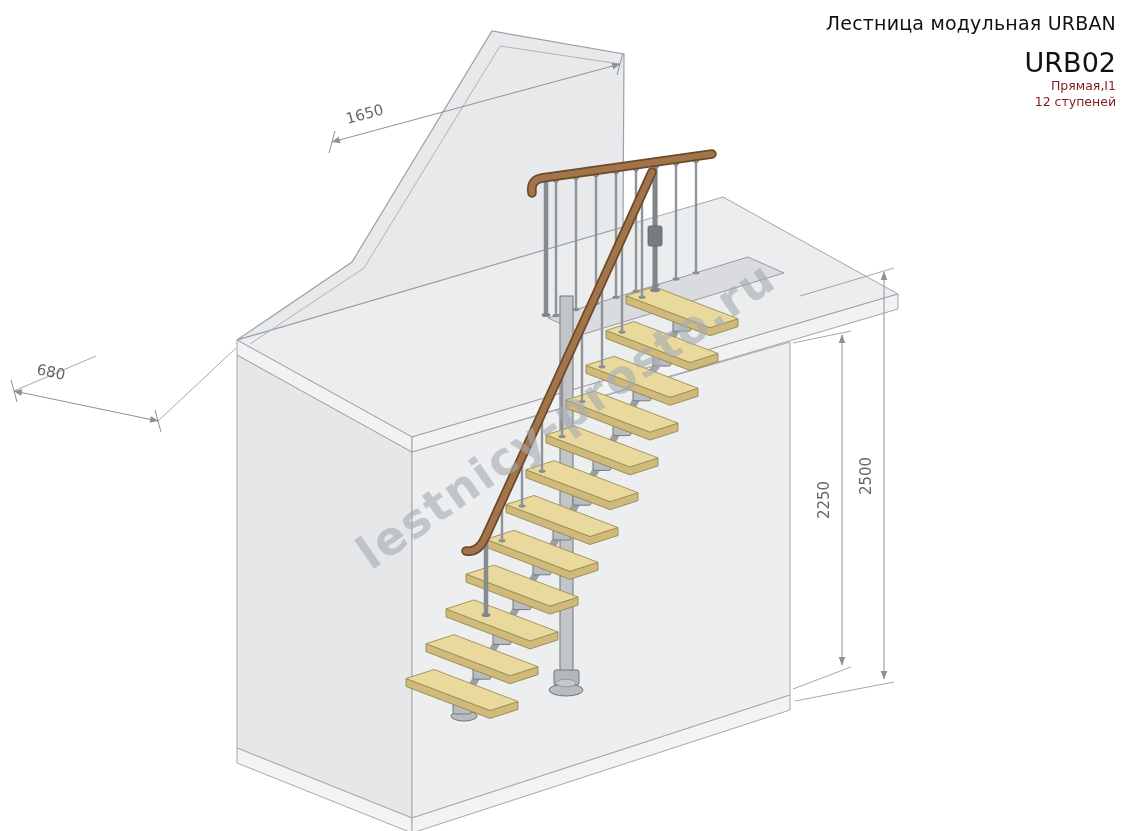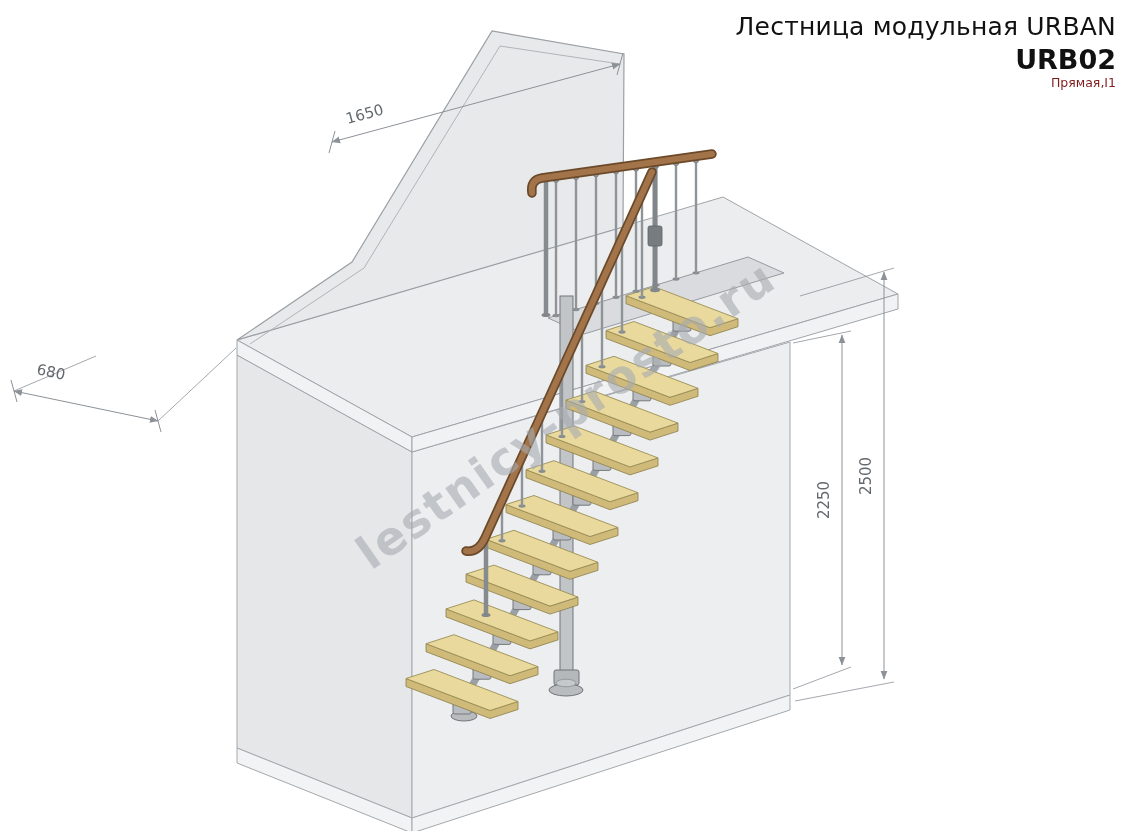--- a/index.html
+++ b/index.html
@@ -1,21 +1,21 @@
 <!DOCTYPE html>
 <html><head>
 <meta charset="utf-8">
 <style>
   html,body{margin:0;padding:0;background:#ffffff;}
   .page{position:relative;width:1132px;height:831px;background:#ffffff;overflow:hidden;
         font-family:"DejaVu Sans","Liberation Sans",sans-serif;}
   .drawing-svg{position:absolute;left:0;top:0;display:block;}
   .header{position:absolute;top:12px;right:16px;text-align:right;color:#111;}
-  .hdr-title{font-size:25px;letter-spacing:.2px;}
-  .hdr-model{font-size:27px;font-weight:bold;margin-top:3px;}
+  .hdr-title{font-size:19px;letter-spacing:.2px;}
+  .hdr-model{font-size:27px;font-weight:normal;margin-top:13px;}
   .hdr-sub{font-size:12.5px;line-height:1.3;color:#7f1d1d;}
   .dim-label{font-size:15px;fill:#63686d;}
   .wm{font-size:46px;font-weight:bold;fill:#a6abb0;opacity:.6;letter-spacing:2px;}
   svg text{font-family:"DejaVu Sans","Liberation Sans",sans-serif;}
 </style>
 </head>
 <body>
 
 <div class="page">
 
@@ -199,14 +199,15 @@
       </g>
     </g>
 
     <text class="wm" transform="translate(575,428) rotate(-35)" text-anchor="middle">lestnicy-prosto.ru</text>
   </svg>
 
   <div class="header">
     <div class="hdr-title">Лестница модульная URBAN</div>
     <div class="hdr-model">URB02</div>
     <div class="hdr-sub">Прямая,I1</div>
+    <div class="hdr-sub">12 ступеней</div>
   </div>
 </div>
 
 </body></html>

